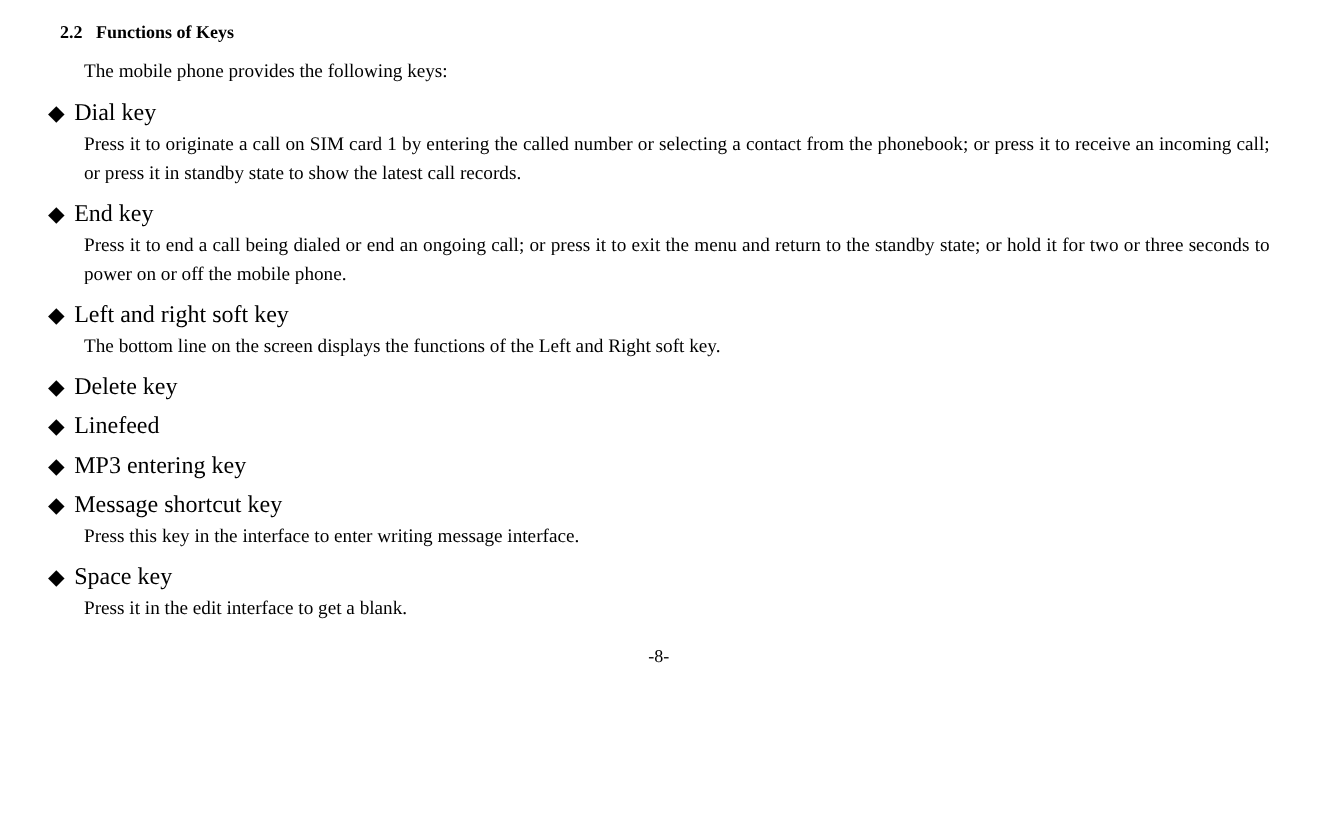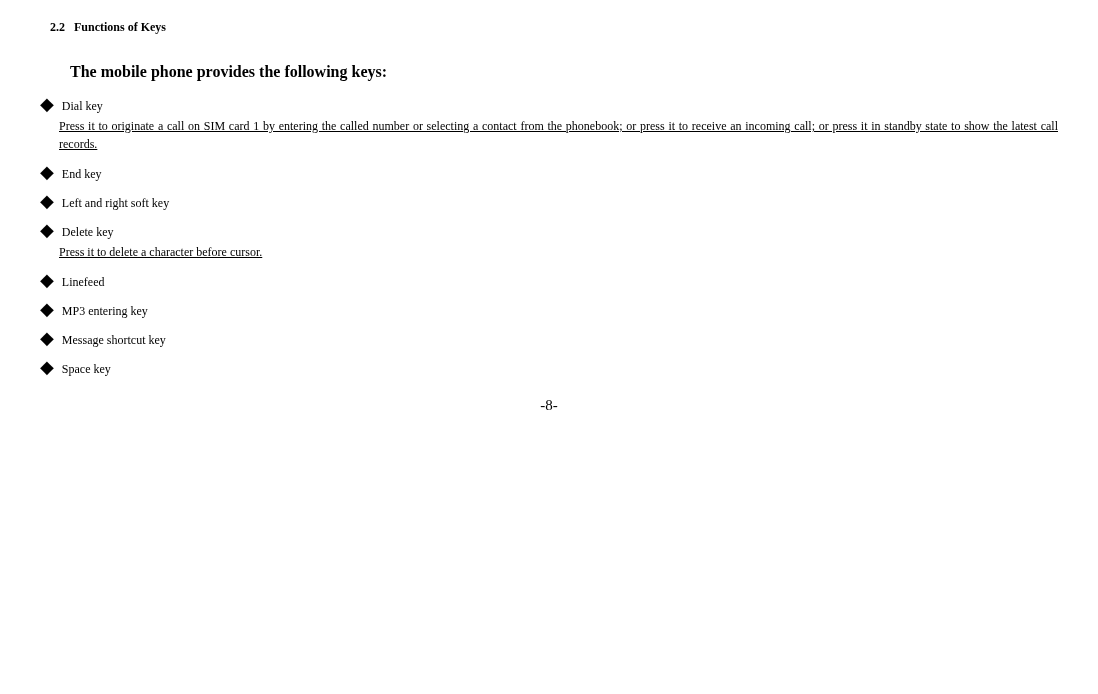--- a/index.html
+++ b/index.html
@@ -16,31 +16,30 @@
       width: 1098px;
       min-height: 694px;
       padding: 20px 40px 30px 40px;
     }
 
     .page-content {
       width: 100%;
     }
 
     .section-heading {
-      font-size: 12px;
+      font-size: 15px;
       font-weight: bold;
-      margin-bottom: 28px;
+      margin-bottom: 14px;
       margin-left: 10px;
     }
 
     .intro-text {
       margin-left: 30px;
       margin-bottom: 14px;
       font-size: 16px;
-      font-weight: bold;
     }
 
     .key-item {
       margin-bottom: 10px;
     }
 
     .key-title-row {
       display: flex;
       align-items: baseline;
       margin-bottom: 3px;
@@ -48,29 +47,28 @@
 
     .bullet {
       color: #000;
       font-size: 18px;
       margin-right: 8px;
       flex-shrink: 0;
       line-height: 1;
     }
 
     .key-title {
-      font-size: 12px;
+      font-size: 20px;
     }
 
     .key-desc {
-      margin-left: 19px;
-      font-size: 12px;
+      margin-left: 30px;
+      font-size: 16px;
       text-align: justify;
       line-height: 1.5;
-      text-decoration: underline;
     }
 
     .page-number {
       text-align: center;
       margin-top: 20px;
       font-size: 15px;
     }
   </style>
 </head>
 <body>
@@ -89,55 +87,58 @@
           <span class="bullet">◆</span>
           <span class="key-title">Dial key</span>
         </div>
         <p class="key-desc">Press it to originate a call on SIM card 1 by entering the called number or selecting a contact from the phonebook; or press it to receive an incoming call; or press it in standby state to show the latest call records.</p>
       </div>
       <div class="key-item">
         <div class="key-title-row">
           <span class="bullet">◆</span>
           <span class="key-title">End key</span>
         </div>
+        <p class="key-desc">Press it to end a call being dialed or end an ongoing call; or press it to exit the menu and return to the standby state; or hold it for two or three seconds to power on or off the mobile phone.</p>
       </div>
       <div class="key-item">
         <div class="key-title-row">
           <span class="bullet">◆</span>
           <span class="key-title">Left and right soft key</span>
         </div>
+        <p class="key-desc">The bottom line on the screen displays the functions of the Left and Right soft key.</p>
       </div>
       <div class="key-item">
         <div class="key-title-row">
           <span class="bullet">◆</span>
           <span class="key-title">Delete key</span>
         </div>
-        <p class="key-desc">Press it to delete a character before cursor.</p>
       </div>
       <div class="key-item">
         <div class="key-title-row">
           <span class="bullet">◆</span>
           <span class="key-title">Linefeed</span>
         </div>
       </div>
       <div class="key-item">
         <div class="key-title-row">
           <span class="bullet">◆</span>
           <span class="key-title">MP3 entering key</span>
         </div>
       </div>
       <div class="key-item">
         <div class="key-title-row">
           <span class="bullet">◆</span>
           <span class="key-title">Message shortcut key</span>
         </div>
+        <p class="key-desc">Press this key in the interface to enter writing message interface.</p>
       </div>
       <div class="key-item">
         <div class="key-title-row">
           <span class="bullet">◆</span>
           <span class="key-title">Space key</span>
         </div>
+        <p class="key-desc">Press it in the edit interface to get a blank.</p>
       </div>
     </div>
 
   <div class="page-number">-8-</div>
 
 </div>
 
 </body></html>

